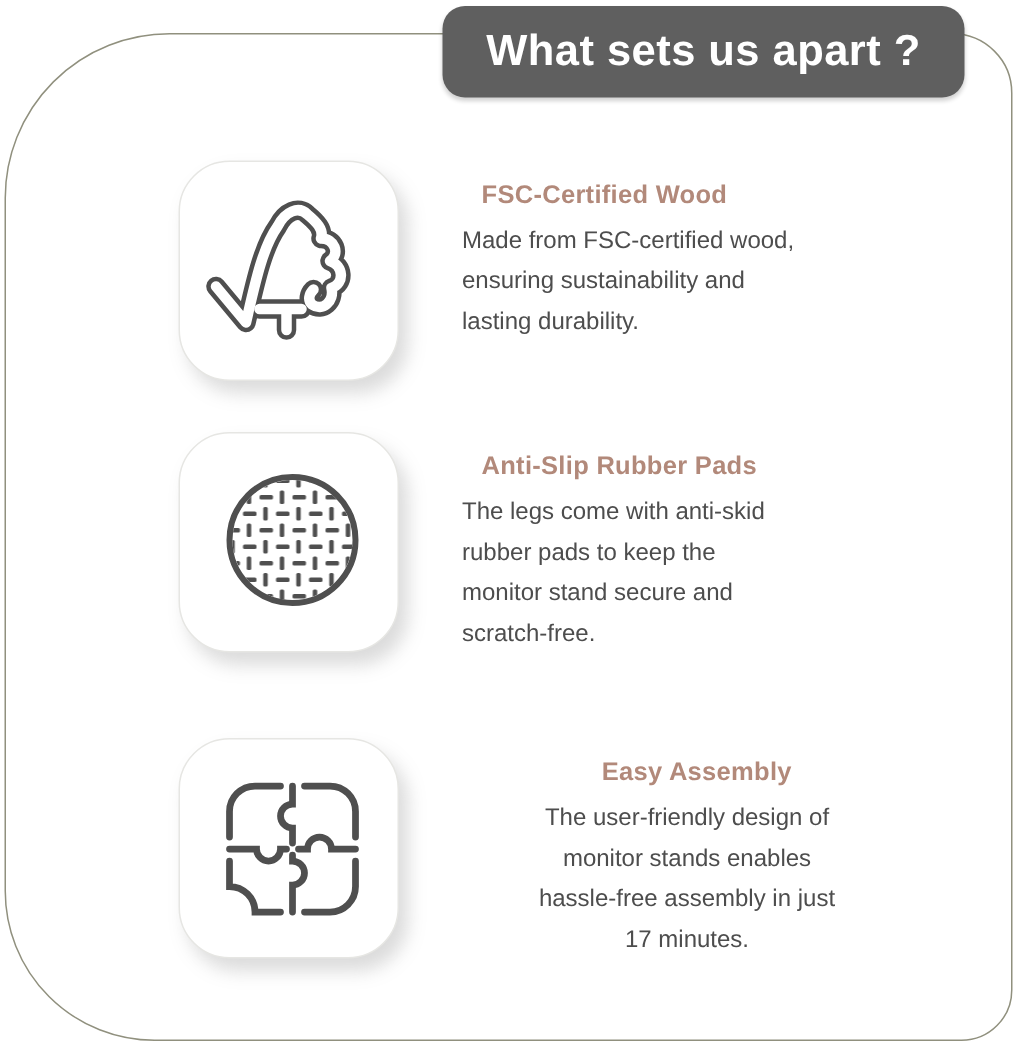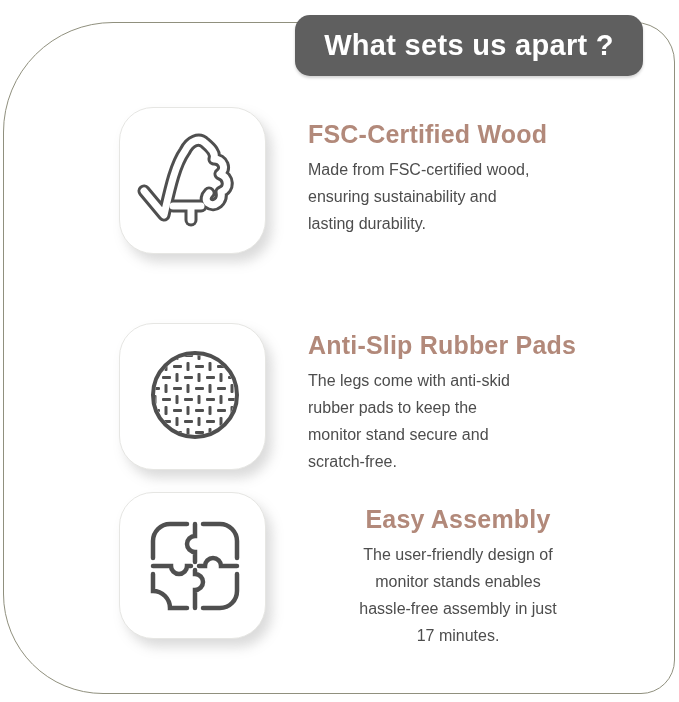--- a/index.html
+++ b/index.html
@@ -18,45 +18,45 @@
     font-family:"Liberation Sans", sans-serif;
   }
   .frame{
     position:absolute;left:3px;top:22px;width:672px;height:672px;
     box-sizing:border-box;
     border:1.5px solid var(--frame-border);
     border-radius:110px 40px 34px 100px;
     z-index:1;
   }
   .banner{
-    position:absolute;left:295px;top:15px;width:348px;height:61px;
+    position:absolute;left:295px;top:4px;width:348px;height:61px;
     background:var(--banner-bg);
     border-radius:15px;
     display:flex;align-items:center;justify-content:center;
     color:var(--banner-text);
     font-size:29px;font-weight:bold;letter-spacing:.3px;
     box-shadow:0 2px 3px rgba(0,0,0,.18);
     z-index:2;
   }
   .feature{position:absolute;left:119px;display:flex;z-index:2;}
   #feature-1{top:107px;}
-  #feature-2{top:318px;align-items:center;}
+  #feature-2{top:288px;}
   #feature-3{top:492px;text-align:center;}
   .icon-card{
     width:145px;height:145px;flex:none;position:relative;
     background:#fff;
     border:1px solid var(--card-border);
     border-radius:34px;
     box-shadow:6px 8px 12px rgba(125,125,125,.28);
   }
   .icon-card svg{position:absolute;color:var(--icon-stroke);}
   .text-col{margin-left:42px;padding-top:13px;width:300px;}
   .feature-title{
-    font-size:25px;font-weight:bold;color:var(--heading-color);
-    margin:0 0 7px 0;letter-spacing:.2px;
+    font-size:17px;font-weight:bold;color:var(--heading-color);
+    margin:0 0 7px 13px;letter-spacing:.2px;
   }
   .feature-desc{
     font-size:16px;line-height:27px;color:var(--body-color);
     white-space:pre-line;margin:0;
   }
 </style>
 </head>
 <body>
 
 <div>

